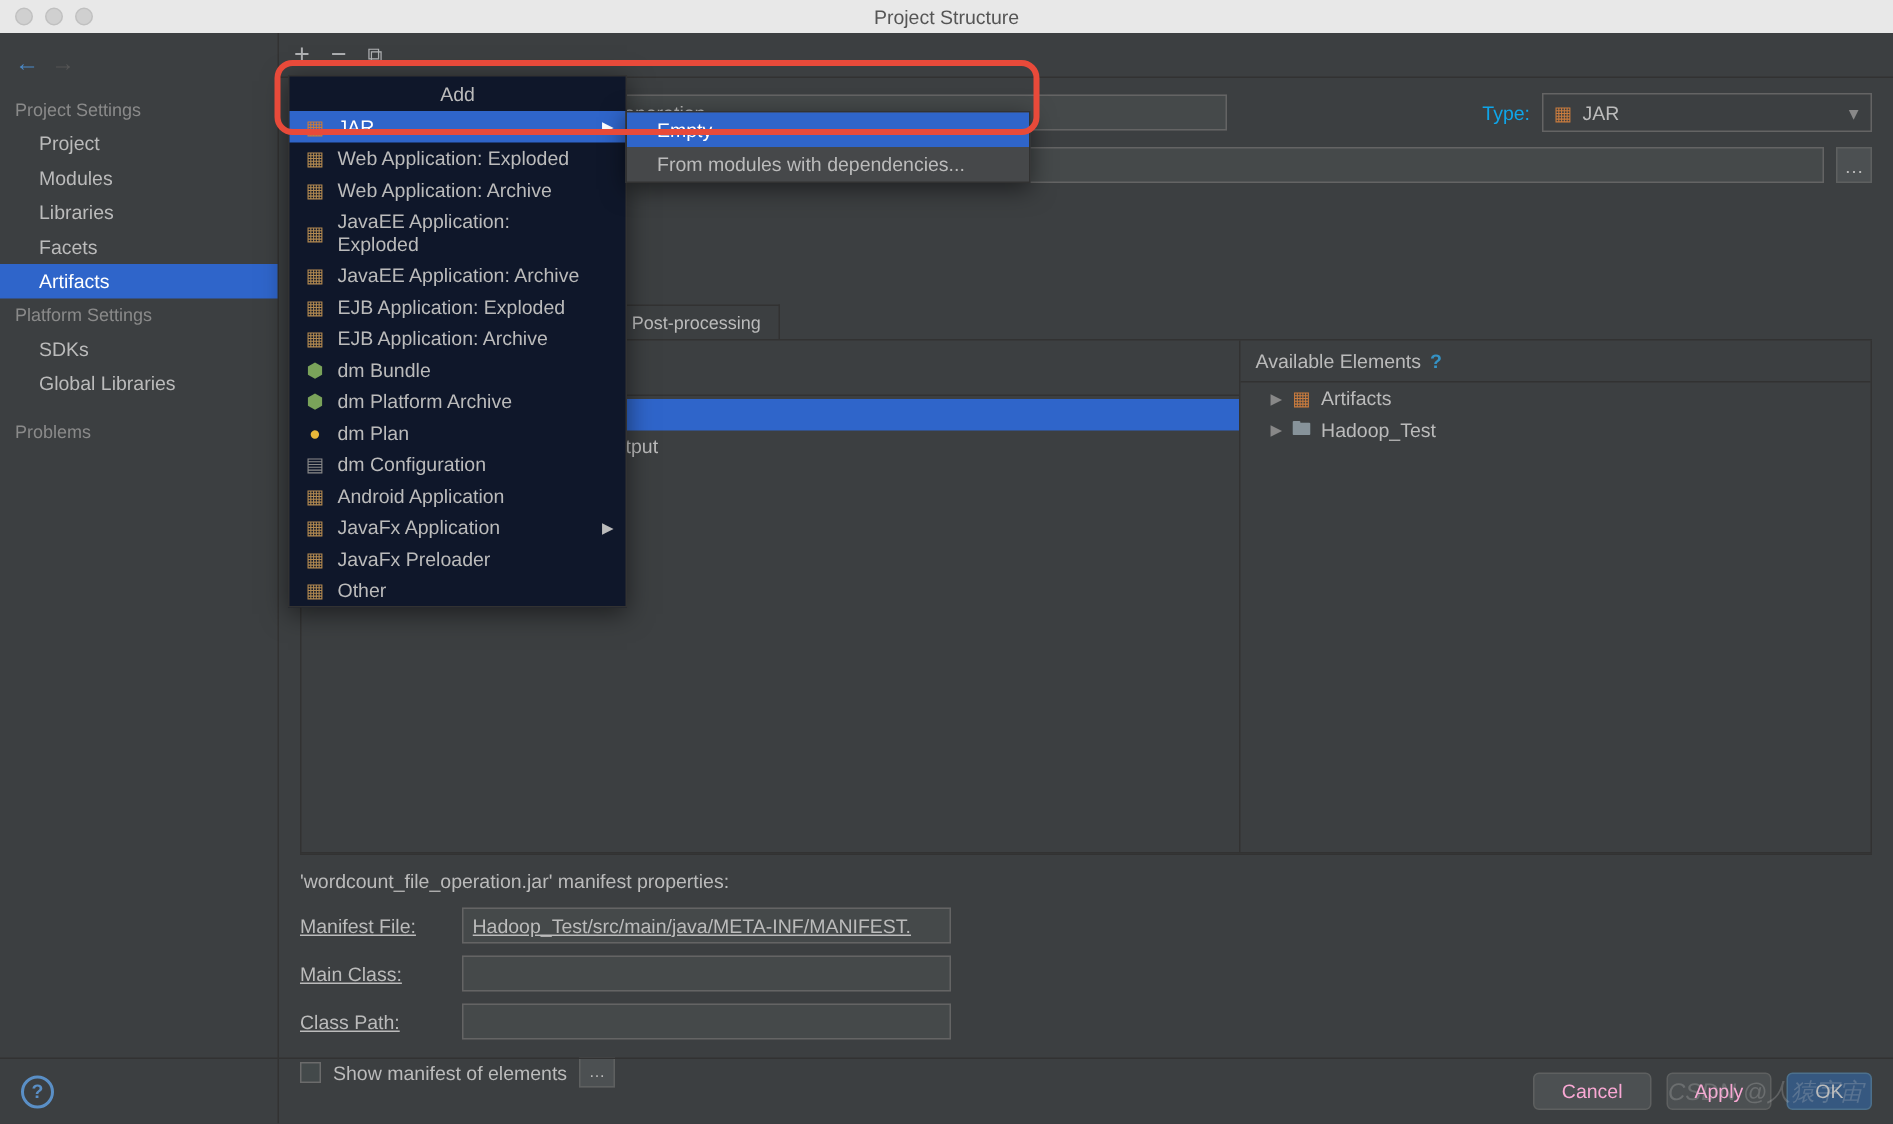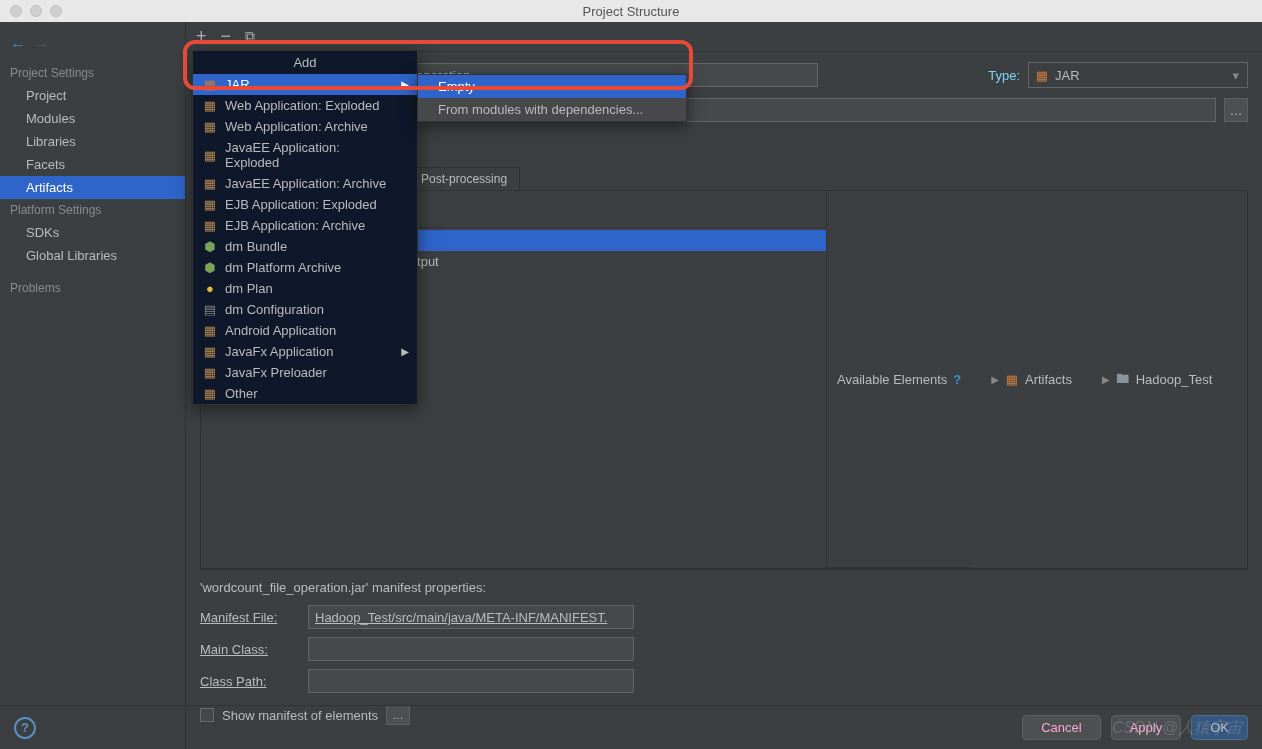--- a/index.html
+++ b/index.html
@@ -17,44 +17,44 @@
 .nav-arrow { color: #4a88c7; font-size: 16px; cursor: pointer; }
 .nav-arrow.disabled { color: #555; }
 .sidebar-section { color: #8a8a8a; padding: 4px 10px; font-size: 12px; }
 .sidebar-item { padding: 4px 10px 4px 26px; color: #bbbbbb; cursor: pointer; }
 .sidebar-item.selected { background: #2f65ca; color: #fff; }
 .content { flex: 1; display: flex; flex-direction: column; background: #3c3f41; }
 .toolbar { height: 30px; border-bottom: 1px solid #323232; display: flex; align-items: center; padding: 0 10px; gap: 14px; }
 .toolbar-btn { color: #afb1b3; font-size: 18px; cursor: pointer; }
 .content-body { flex: 1; display: flex; flex-direction: column; padding: 10px 14px; position: relative; }
 .form-row { display: flex; align-items: center; margin-bottom: 10px; gap: 8px; }
-.form-label { color: #7dd3fc; width: 110px; }
+.form-label { color: #0ea5e9; width: 110px; }
 .text-input { background: #45494a; border: 1px solid #646464; color: #bbbbbb; padding: 3px 6px; height: 24px; }
 .name-input { flex: 1; max-width: 500px; }
 .type-label { margin-left: auto; }
 .type-select { background: #3c3f41; border: 1px solid #646464; padding: 3px 24px 3px 6px; height: 26px; color: #bbbbbb; display: flex; align-items: center; gap: 6px; position: relative; width: 220px; }
 .type-select::after { content: "▾"; position: absolute; right: 8px; color: #888; }
 .output-row { display: flex; align-items: center; gap: 8px; }
 .output-path { flex: 1; background: #45494a; border: 1px solid #646464; padding: 3px 6px; height: 24px; color: #bbbbbb; }
 .browse-btn { background: #4c5052; border: 1px solid #5e6060; width: 24px; height: 24px; color: #bbbbbb; display: flex; align-items: center; justify-content: center; cursor: pointer; }
 .checkbox-row { display: flex; align-items: center; gap: 8px; margin: 8px 0 12px; }
 .checkbox { width: 14px; height: 14px; background: #43494a; border: 1px solid #6b6b6b; }
 .tabs { display: flex; border-bottom: 1px solid #323232; }
 .tab { padding: 4px 12px; background: #515658; border: 1px solid #323232; border-bottom: none; color: #bbbbbb; cursor: pointer; font-size: 12px; }
-.tab.inactive { background: #3c3f41; }
+.tab.inactive { background: #3c3f41; margin-top: 36px; }
 .layout-area { flex: 1; display: flex; gap: 0; border: 1px solid #323232; border-top: none; min-height: 340px; }
 .layout-left { flex: 1; border-right: 1px solid #323232; display: flex; flex-direction: column; }
 .layout-toolbar { padding: 6px 8px; border-bottom: 1px solid #323232; display: flex; gap: 12px; align-items: center; }
 .tb-icon { color: #afb1b3; cursor: pointer; font-size: 14px; }
 .tree-area { flex: 1; padding: 2px 0; }
 .tree-item { padding: 3px 8px 3px 28px; color: #bbbbbb; display: flex; align-items: center; gap: 6px; }
 .tree-item.selected { background: #2f65ca; color: #fff; }
 .tree-item::before { content: "▾"; position: absolute; margin-left: -18px; color: #888; font-size: 10px; }
 .tree-child { padding: 3px 8px 3px 48px; display: flex; align-items: center; gap: 6px; color: #bbbbbb; }
-.layout-right { width: 420px; display: flex; flex-direction: row; }
+.layout-right { width: 420px; display: flex; flex-direction: column; }
 .avail-header { padding: 6px 10px; border-bottom: 1px solid #323232; color: #bbbbbb; display: flex; align-items: center; gap: 6px; }
 .help-q { color: #3592c4; font-weight: bold; }
 .avail-item { padding: 3px 10px 3px 20px; display: flex; align-items: center; gap: 6px; }
 .arrow-right { color: #888; font-size: 10px; }
 .manifest-section { border-top: 1px solid #323232; padding: 10px 0; }
 .manifest-title { color: #bbbbbb; margin-bottom: 10px; }
 .manifest-row { display: flex; align-items: center; gap: 8px; margin-bottom: 8px; text-decoration: underline; }
 .manifest-label { width: 100px; color: #bbbbbb; }
 .manifest-input { flex: 1; max-width: 326px; background: #45494a; border: 1px solid #646464; padding: 3px 6px; height: 24px; color: #bbbbbb; }
 .show-content-row { display: flex; align-items: center; gap: 8px; padding: 4px 0; }

